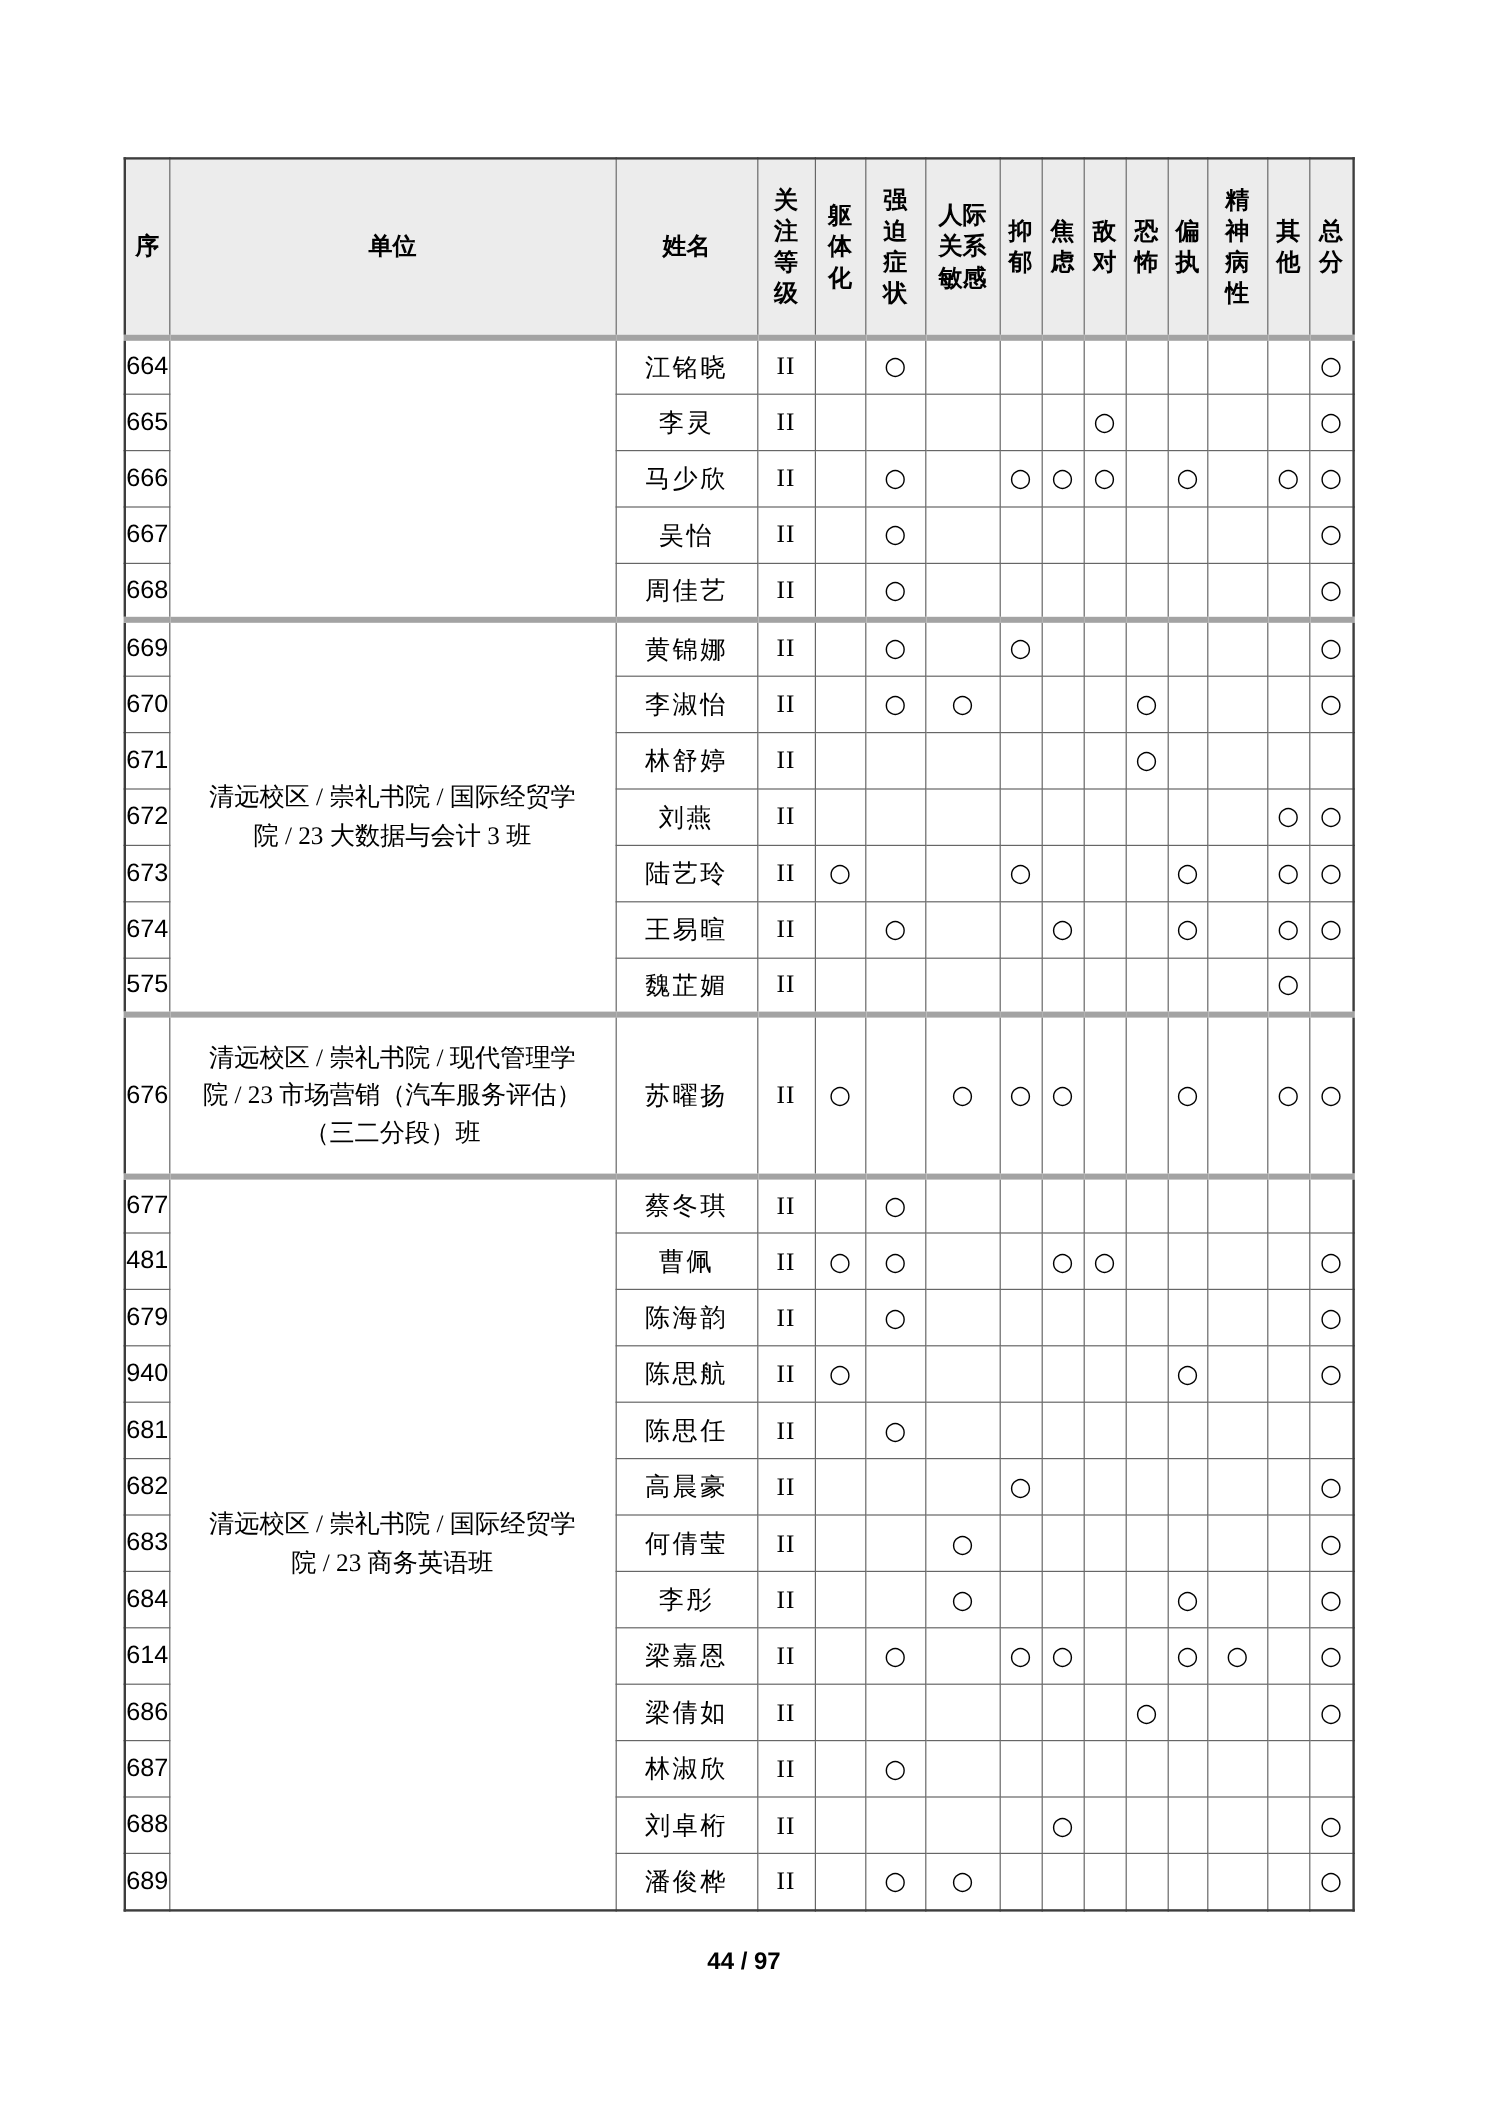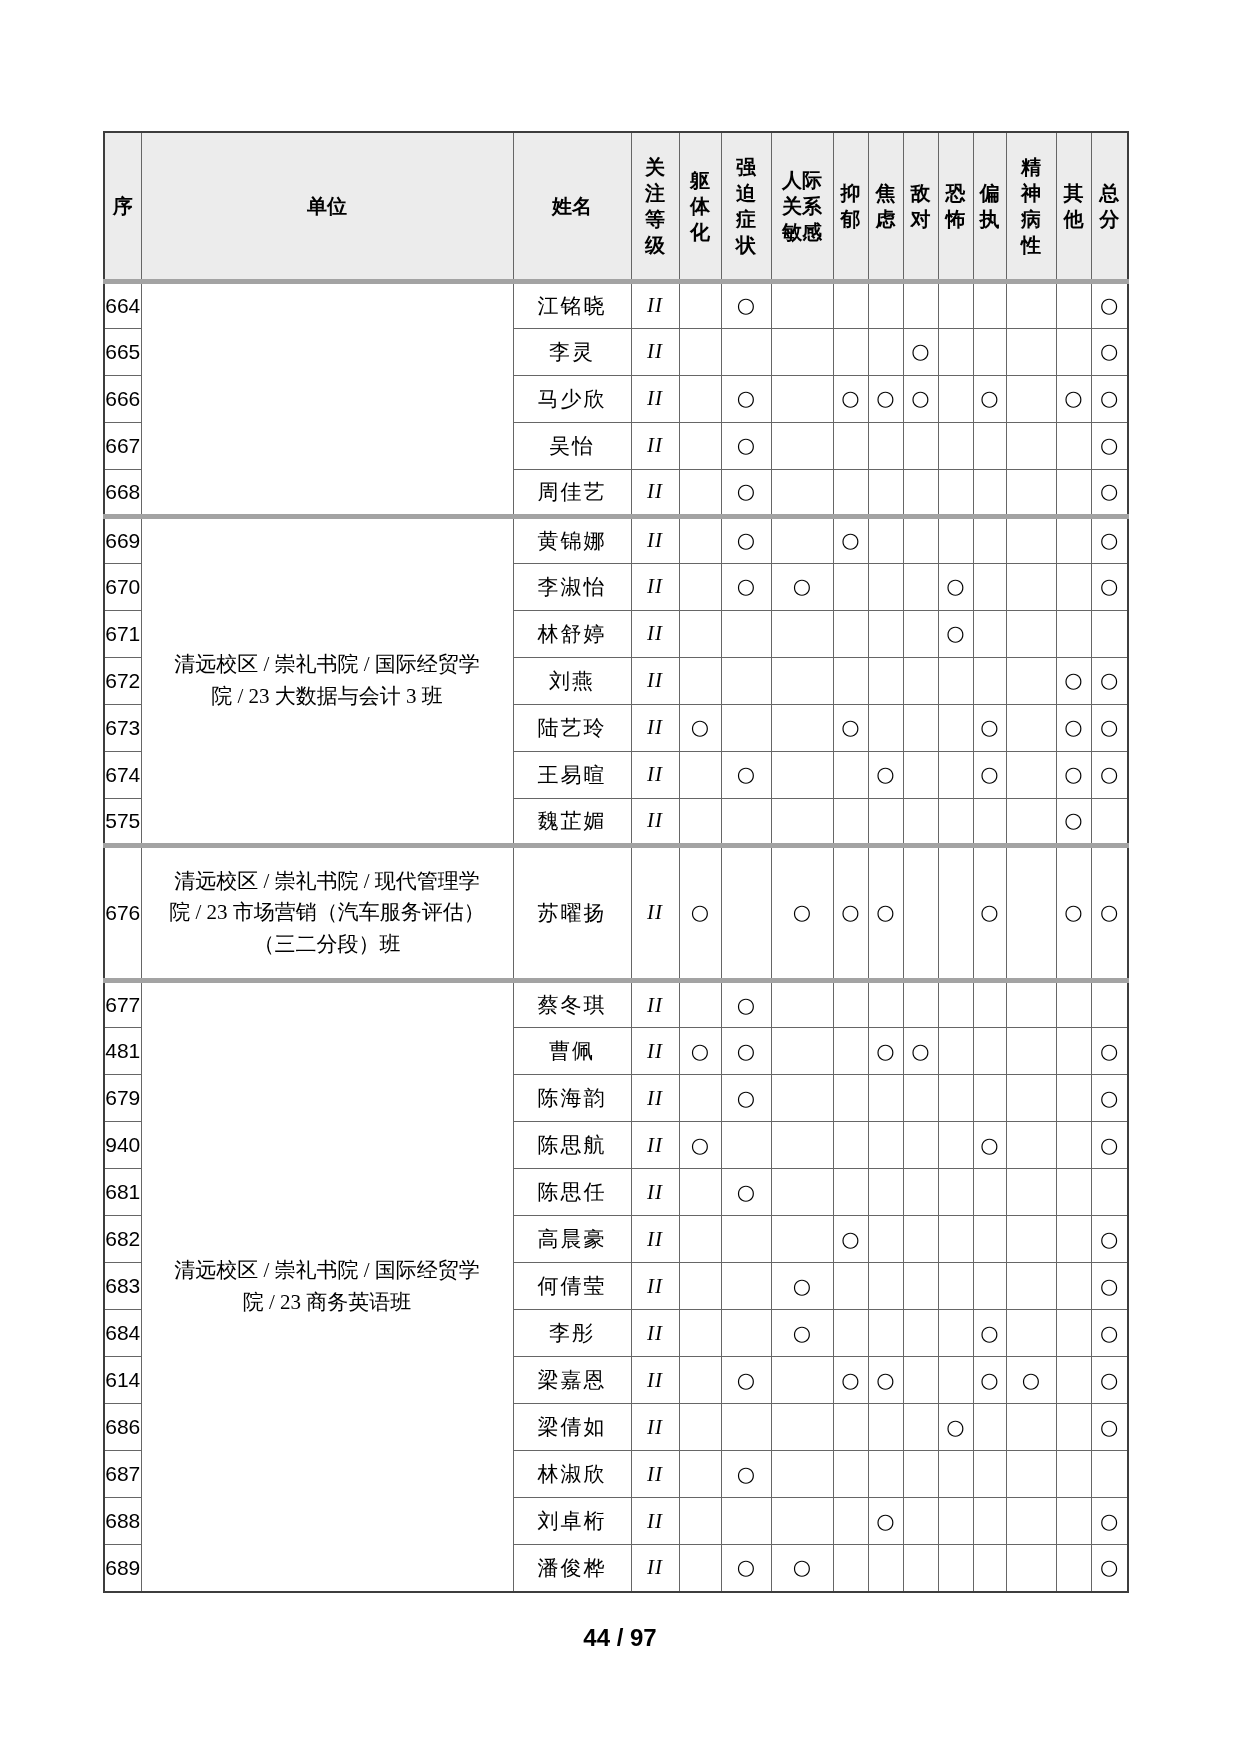--- a/index.html
+++ b/index.html
@@ -46,33 +46,33 @@
     font-size:20px;
   }
   td.unit {
     text-align:left;
     padding:18px 6px;
     white-space:pre-line;
     line-height:1.5;
     font-size:21px;
   }
   td.name { letter-spacing:2px;font-family:Liberation Mono, monospace; }
-  td.level { letter-spacing:1px;font-style:italic; }
+  td.level { letter-spacing:1px; }
   td.mark {
     font-family:"DejaVu Sans", sans-serif;
     font-size:17px;
     line-height:1;
   }
   tr.group-start td { border-top:5px solid #a3a3a3; }
   .footer-counter {
     position:absolute; top:1624px; left:0; width:1240px;
     text-align:center;
     font-family:"Liberation Sans", sans-serif;
     font-weight:700;
-    font-size:24px;
+    font-size:20px;
   }
   .footer-pageinfo {
     position:absolute; top:1680px; left:0; width:1240px;
     text-align:center;
     font-family:"Liberation Serif", serif;
     font-size:22px;
   }
 </style>
 </head>
 <body>

